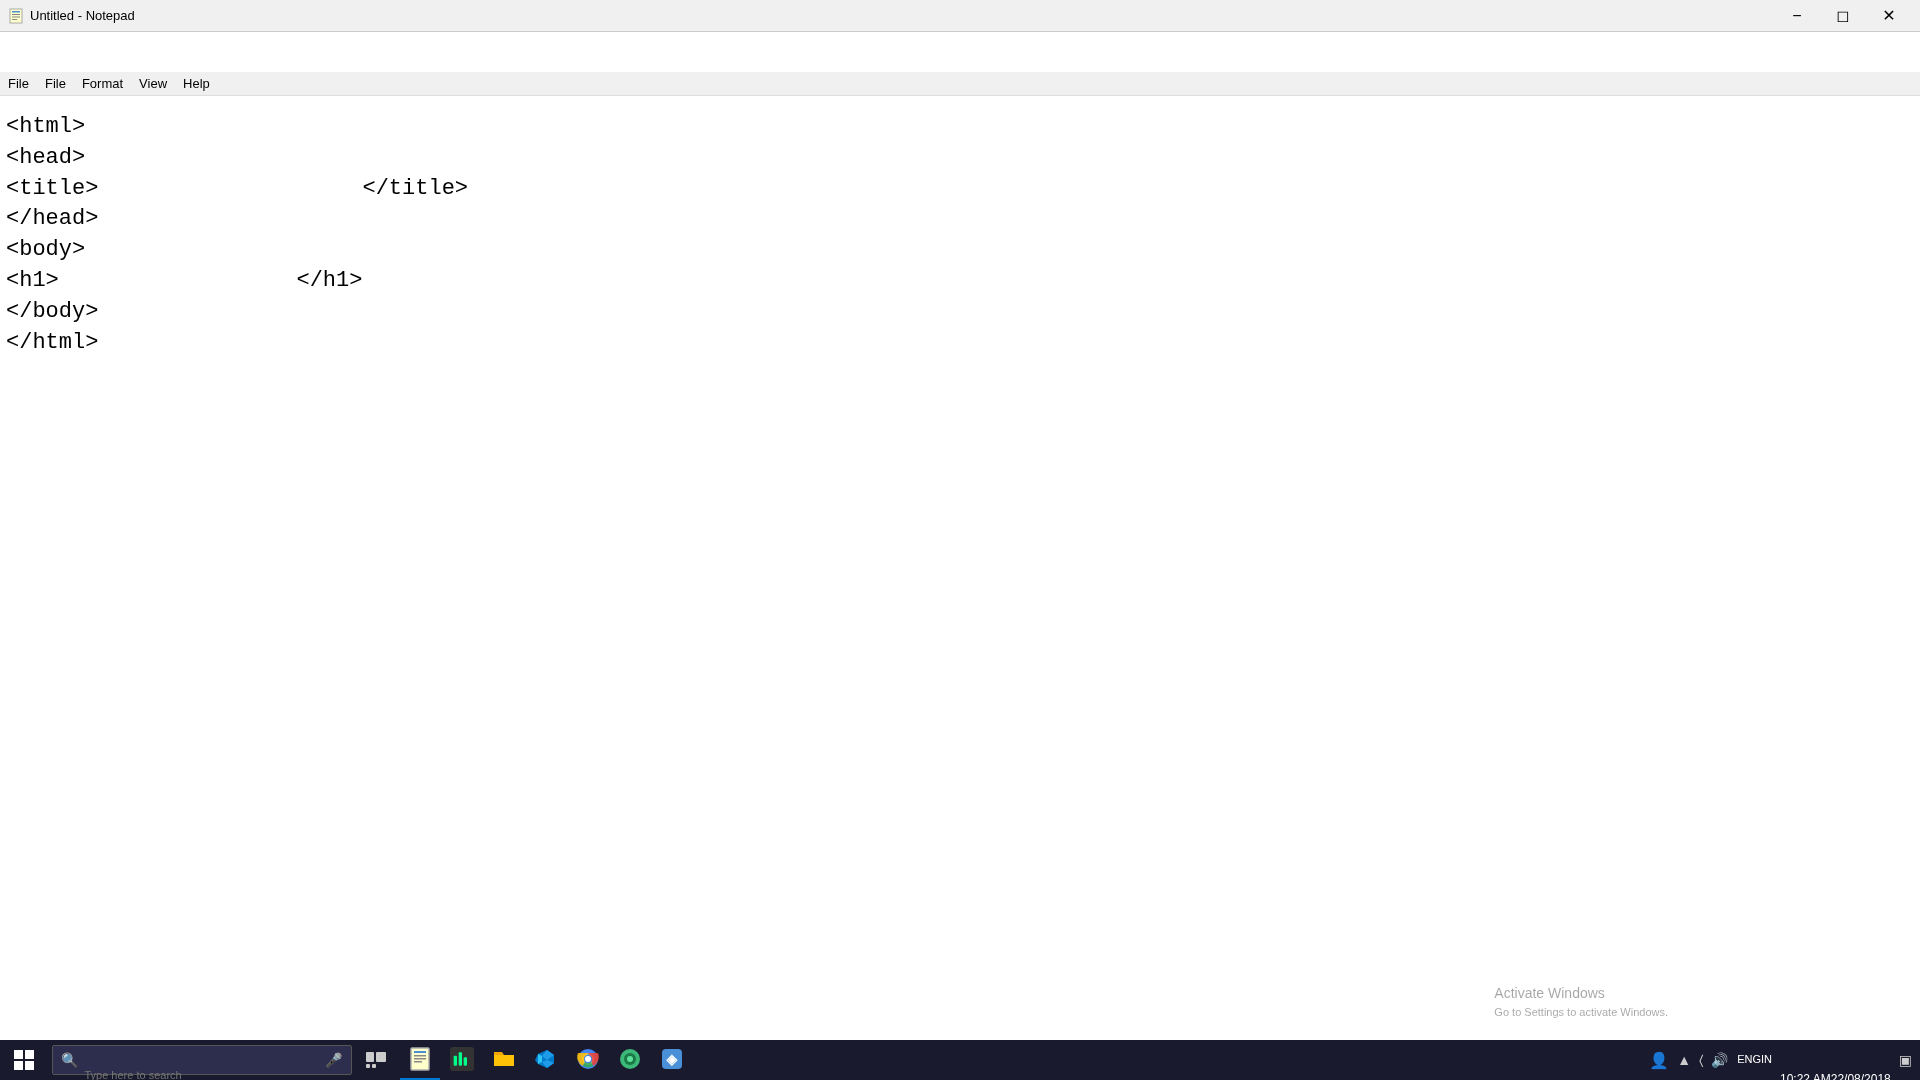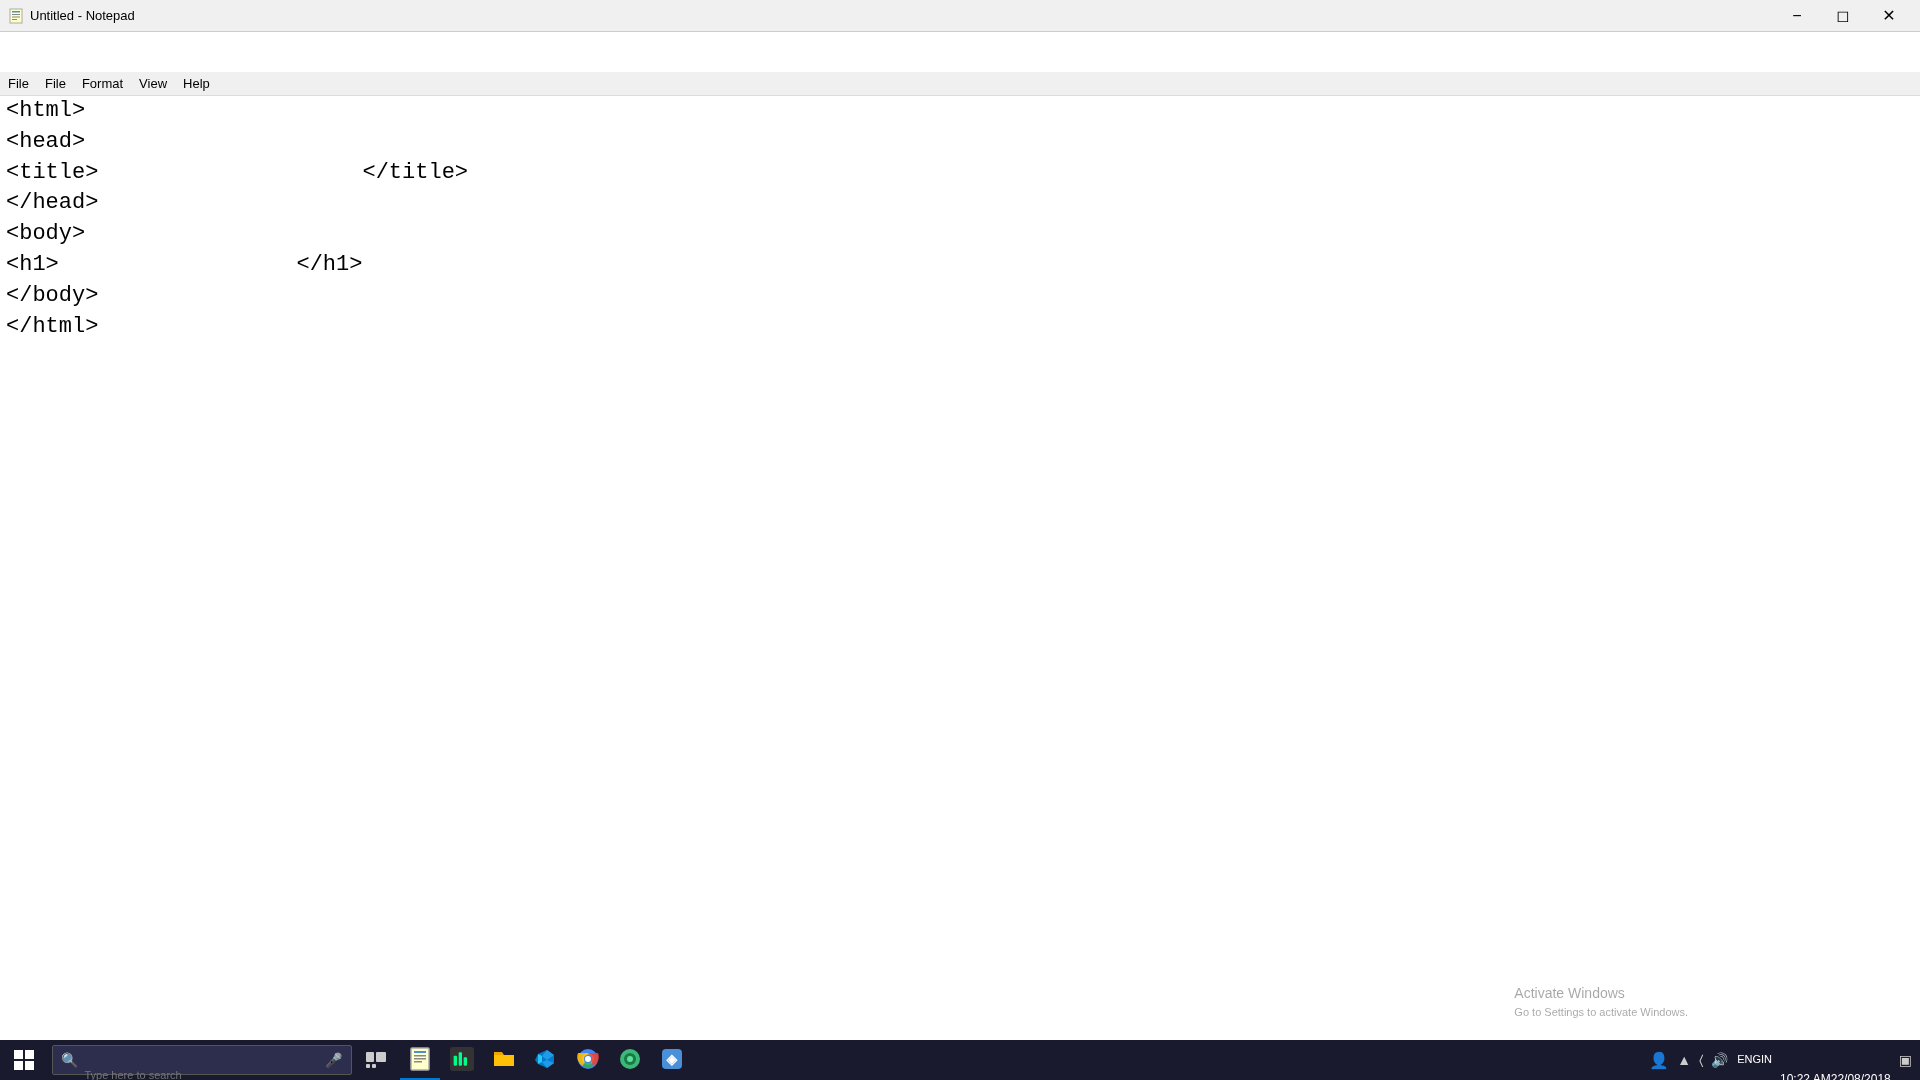--- a/index.html
+++ b/index.html
@@ -58,21 +58,21 @@
     .menu-item {
       padding: 2px 8px;
       font-size: 13px;
       cursor: pointer;
       color: #000;
     }
 
     
     #editor {
       background: #fff;
-      padding: 0 6px;
+      padding: 16px 6px;
       font-family: 'Courier New', Courier, monospace;
       font-size: 22px;
       color: #000;
       width: 100%;
       height: calc(1080px - 32px - 24px - 40px);
       white-space: pre;
       overflow: auto;
       line-height: 1.4;
       outline: none;
       border: none;
@@ -210,21 +210,21 @@
       align-items: center;
       color: #fff;
       font-size: 11px;
       line-height: 1.2;
     }
 
     
     #activate-windows {
       position: fixed;
       bottom: 60px;
-      right: 232px;
+      right: 252px;
       color: rgba(0,0,0,0.35);
       font-size: 14px;
       pointer-events: none;
       line-height: 1.5;
     }
     #activate-windows .line2 {
       font-size: 11px;
     }
     @keyframes blink {
       50% { opacity: 0; }

